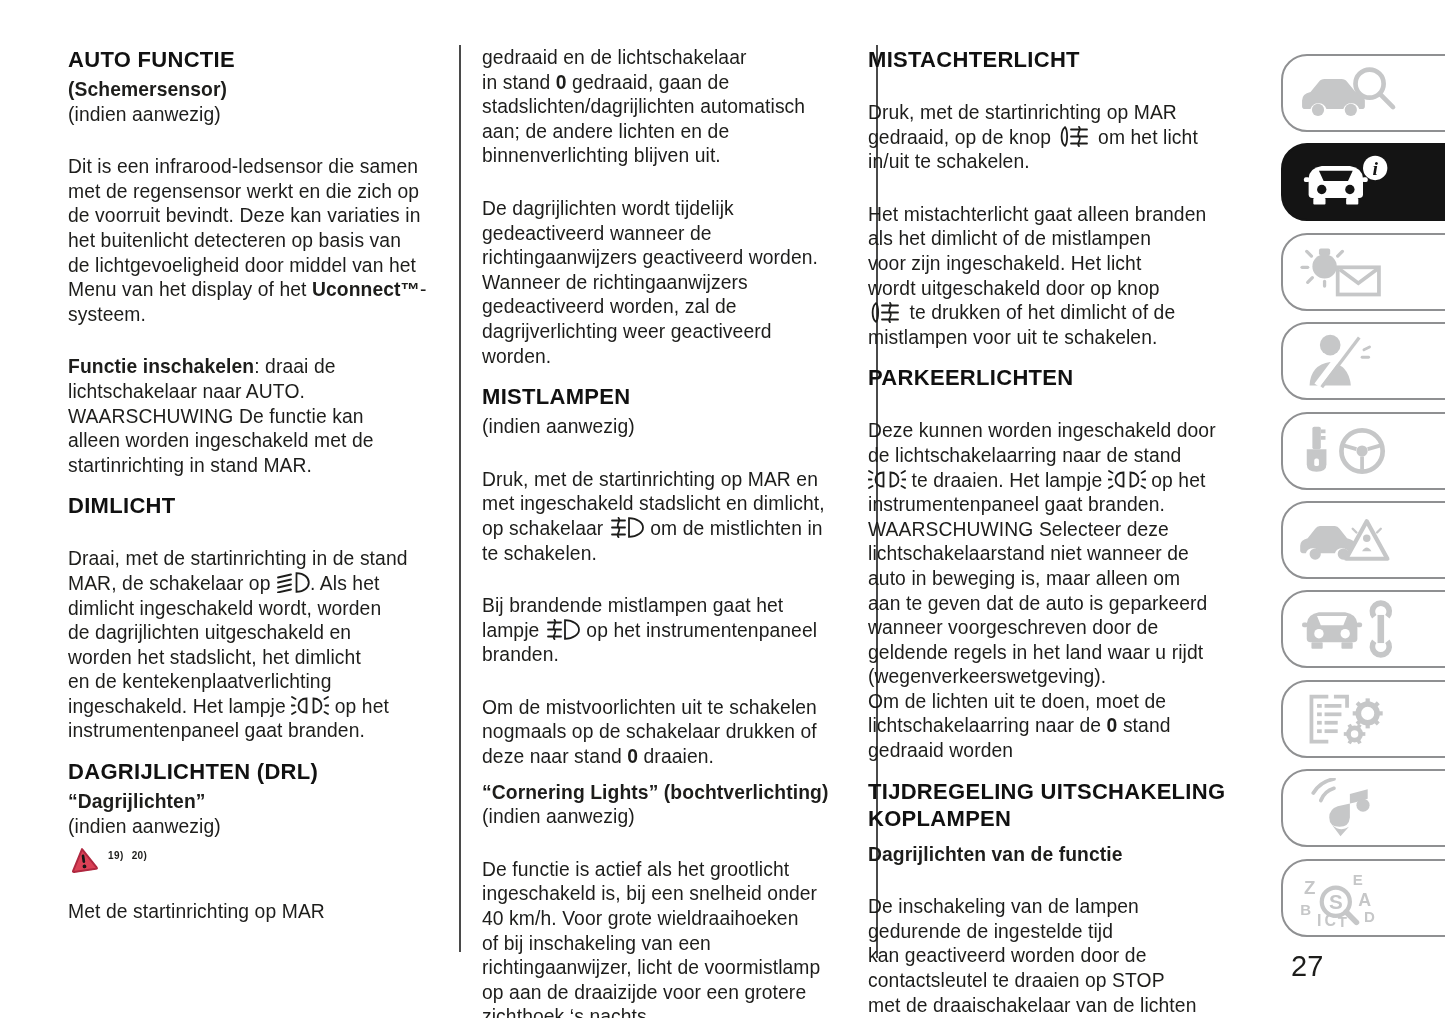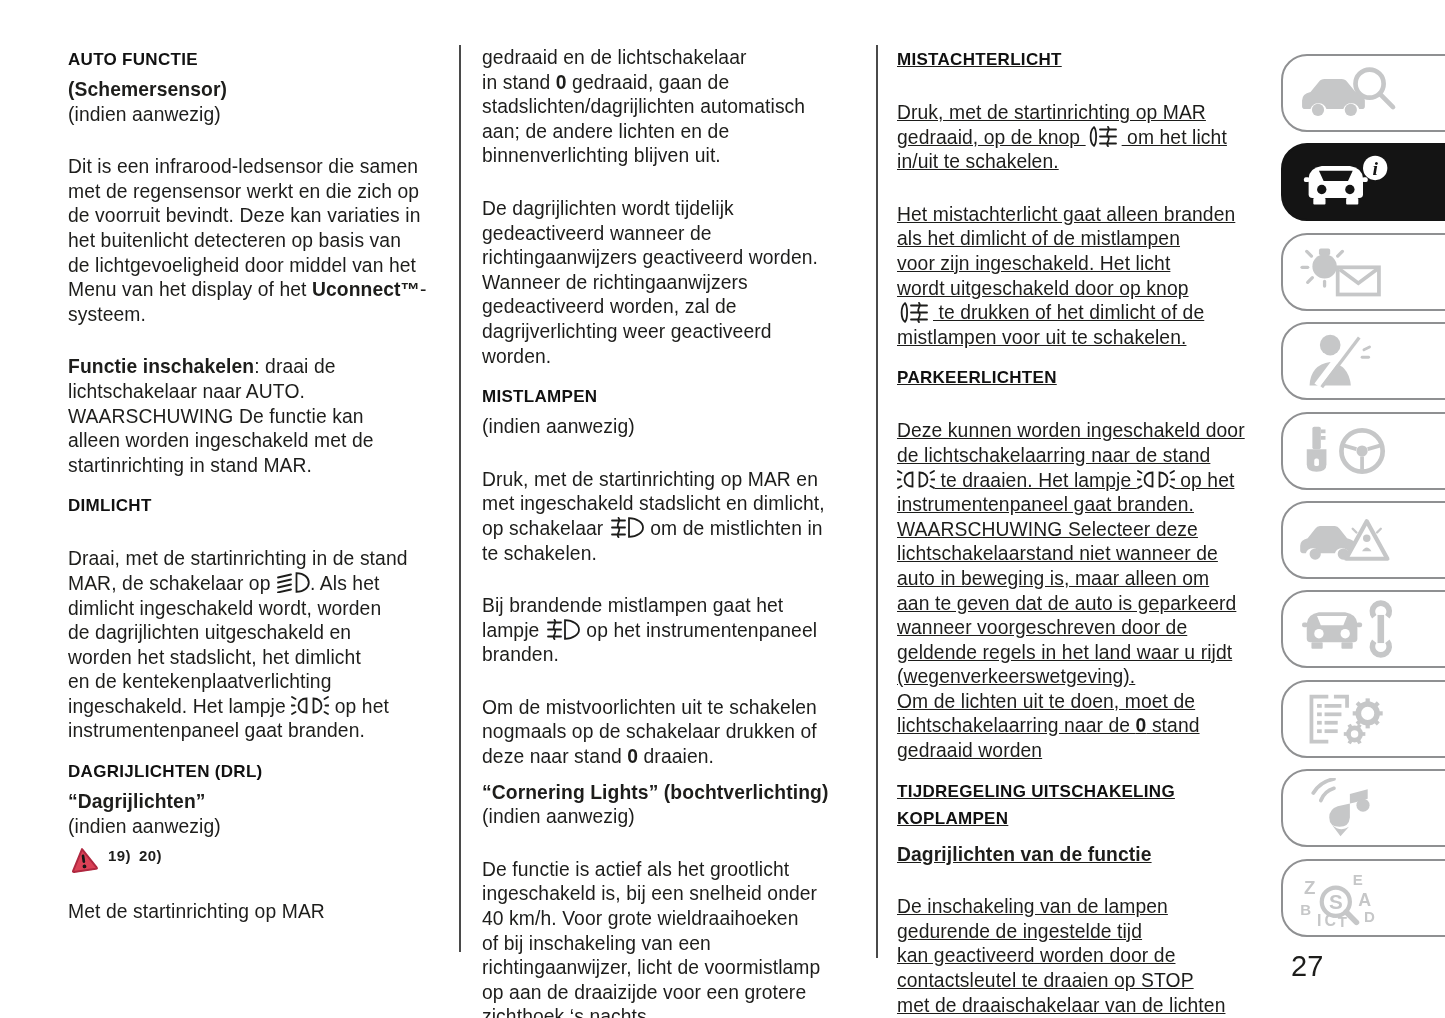--- a/index.html
+++ b/index.html
@@ -5,34 +5,34 @@
   html,body{margin:0;padding:0;}
   body{
     width:1445px;height:1018px;position:relative;overflow:hidden;
     background:#ffffff;color:#1d1d1b;
     font-family:"Liberation Sans",sans-serif;
     -webkit-font-smoothing:antialiased;
   }
   .col{position:absolute;top:46px;font-size:19.3px;line-height:24.6px;letter-spacing:.1px;}
   #col1{left:68px;width:388px;}
   #col2{left:482px;width:390px;}
-  #col3{left:897px;width:380px;text-decoration:underline;}
+  #col3{left:868px;width:380px;}
   .para{white-space:pre-line;margin-top:28px;}
   .para.spaced{margin-top:0;}
-  .h2{font-size:17px;line-height:27px;font-weight:bold;letter-spacing:.3px;color:#111;
+  .h2{font-size:22px;line-height:27px;font-weight:bold;letter-spacing:.3px;color:#111;
       margin:14px 0 5px 0;white-space:pre-line;}
   .col > :first-child{margin-top:0;}
   .subhead{font-weight:bold;white-space:pre-line;}
   .subhead.spaced{margin-top:11px;}
   .note{white-space:pre-line;}
   strong{font-weight:bold;}
   .inline-icon{display:inline-block;vertical-align:-3.5px;line-height:0;}
   .inline-icon svg{display:inline-block;}
   .warnrow{display:flex;align-items:center;gap:11px;margin:8px 0 5px 2px;}
-  .warnrow .refs{font-weight:bold;font-size:15px;letter-spacing:.4px;transform:translateY(-3px);}
+  .warnrow .refs{font-weight:bold;font-size:10px;letter-spacing:.4px;transform:translateY(-3px);}
   .warnrow .refs span{margin-right:8px;}
   .divider{position:absolute;width:1.5px;background:#4a4a4a;}
   #divider1{left:459px;top:45px;height:907px;}
   #divider2{left:876px;top:45px;height:913px;}
   .sidebar{position:absolute;left:0;top:0;width:100%;height:100%;pointer-events:none;}
   .tab{
     position:absolute;left:1281px;width:200px;height:78px;
     background:#fff;border:2px solid #8f9092;border-radius:26px;
     color:#c6c7c8;display:flex;align-items:center;box-sizing:border-box;
     pointer-events:auto;

